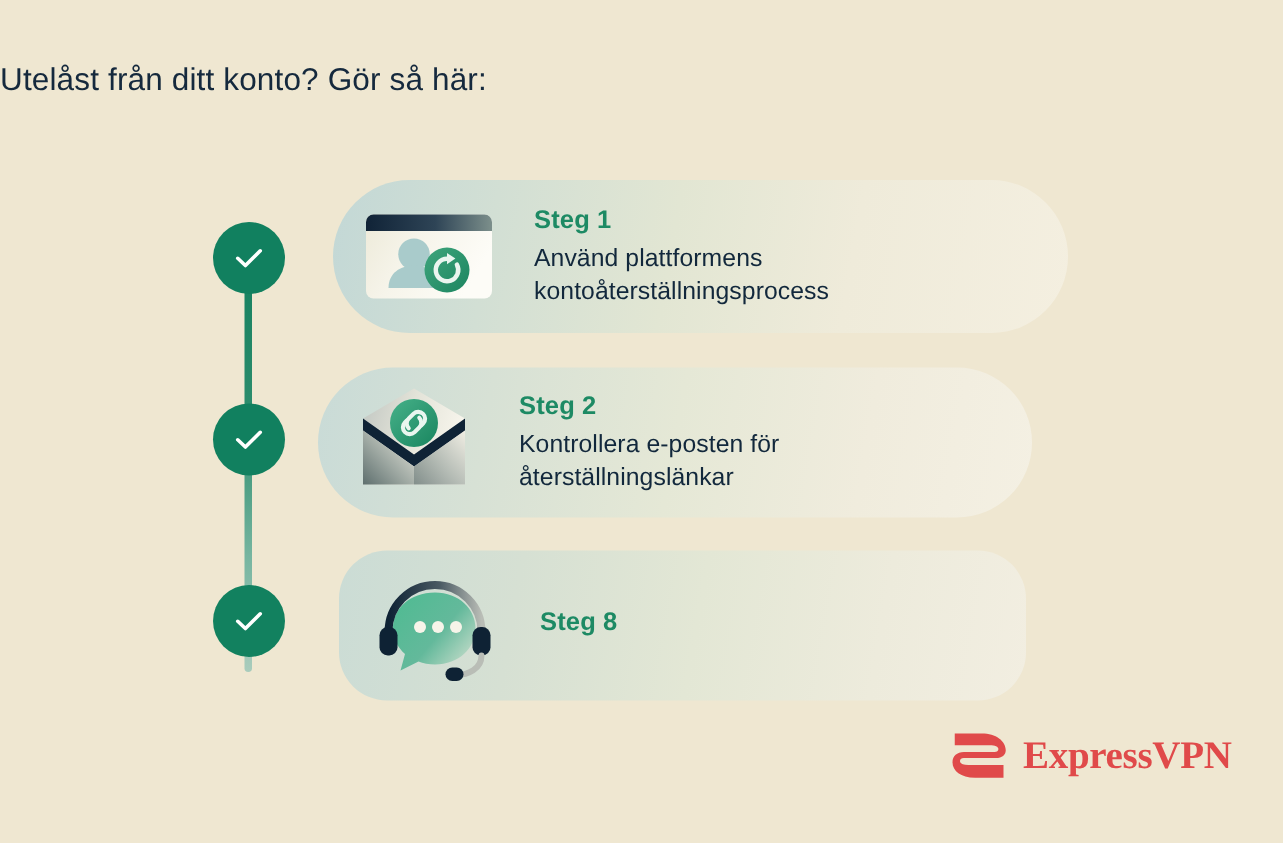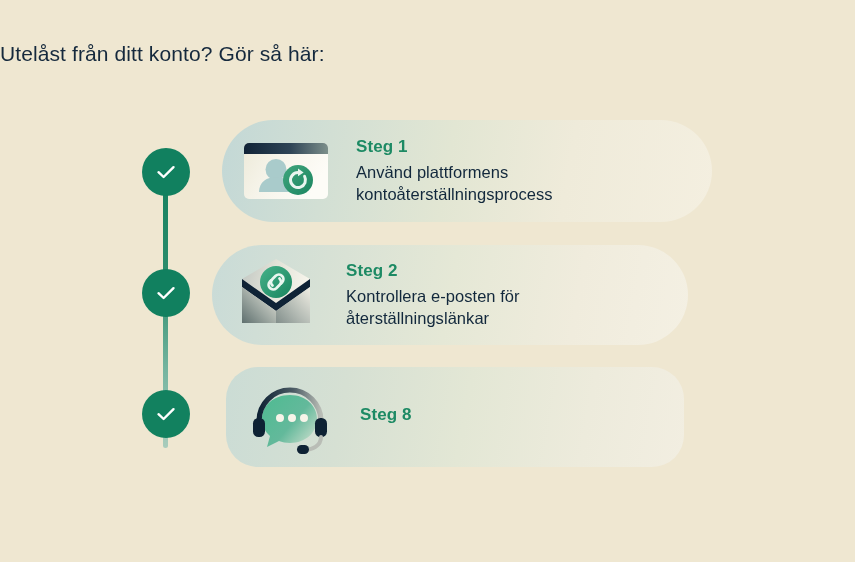--- a/index.html
+++ b/index.html
@@ -286,14 +286,25 @@
         <circle cx="33" cy="39" r="4" fill="#F7F4E9"></circle>
         <circle cx="45" cy="39" r="4" fill="#F7F4E9"></circle>
         <circle cx="57" cy="39" r="4" fill="#F7F4E9"></circle>
       </svg>
     </div>
     <div class="card-text">
       <div class="step-label">Steg 8</div>
     </div>
   </div>
 
+  <div class="logo">
+    <span class="logo-mark-wrap">
+      <svg class="logo-mark" viewBox="0 0 40 34" xmlns="http://www.w3.org/2000/svg">
+        <path d="M21.5 2 C31 2 37.5 7 37.5 13.2 C37.5 16.4 35 18.4 31 18.4 L9.5 18.4
+                 C8 18.4 7 19.2 7 20.4 C7 22 9 23 12.5 23 L36 23 L36 31.5 L17 31.5
+                 C7.5 31.5 2 27 2 21.2 C2 17.2 5 14.4 9.6 14.4 L30 14.4 C31.6 14.4 32.6 13.6 32.6 12.4
+                 C32.6 10.8 30.4 9.8 26.8 9.8 L3.5 9.8 L3.5 2 Z" fill="#E04A4A"></path>
+      </svg>
+    </span>
+    <span class="logo-word">ExpressVPN</span>
+  </div>
 
 </div>
 
 </body></html>

